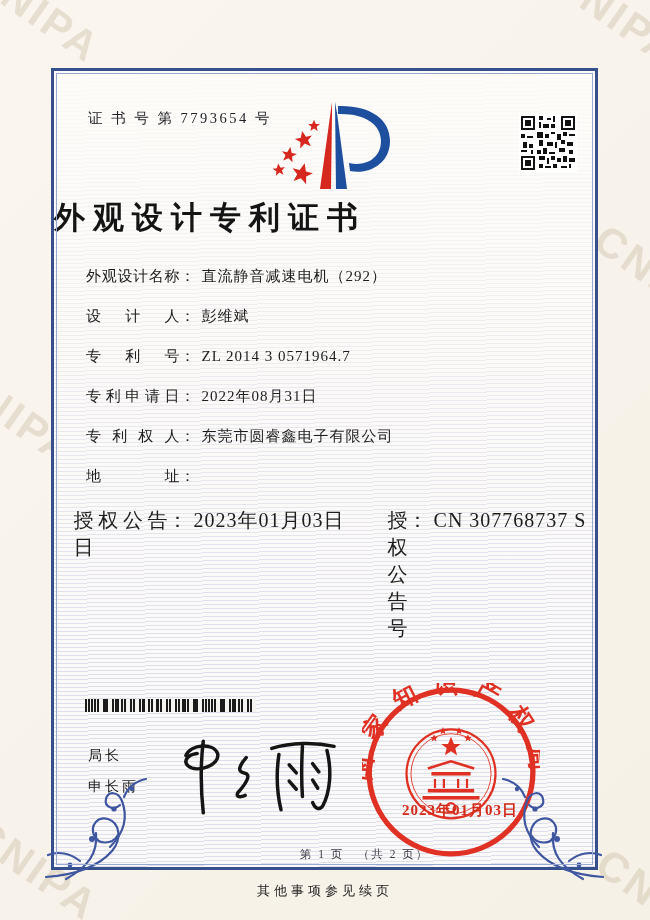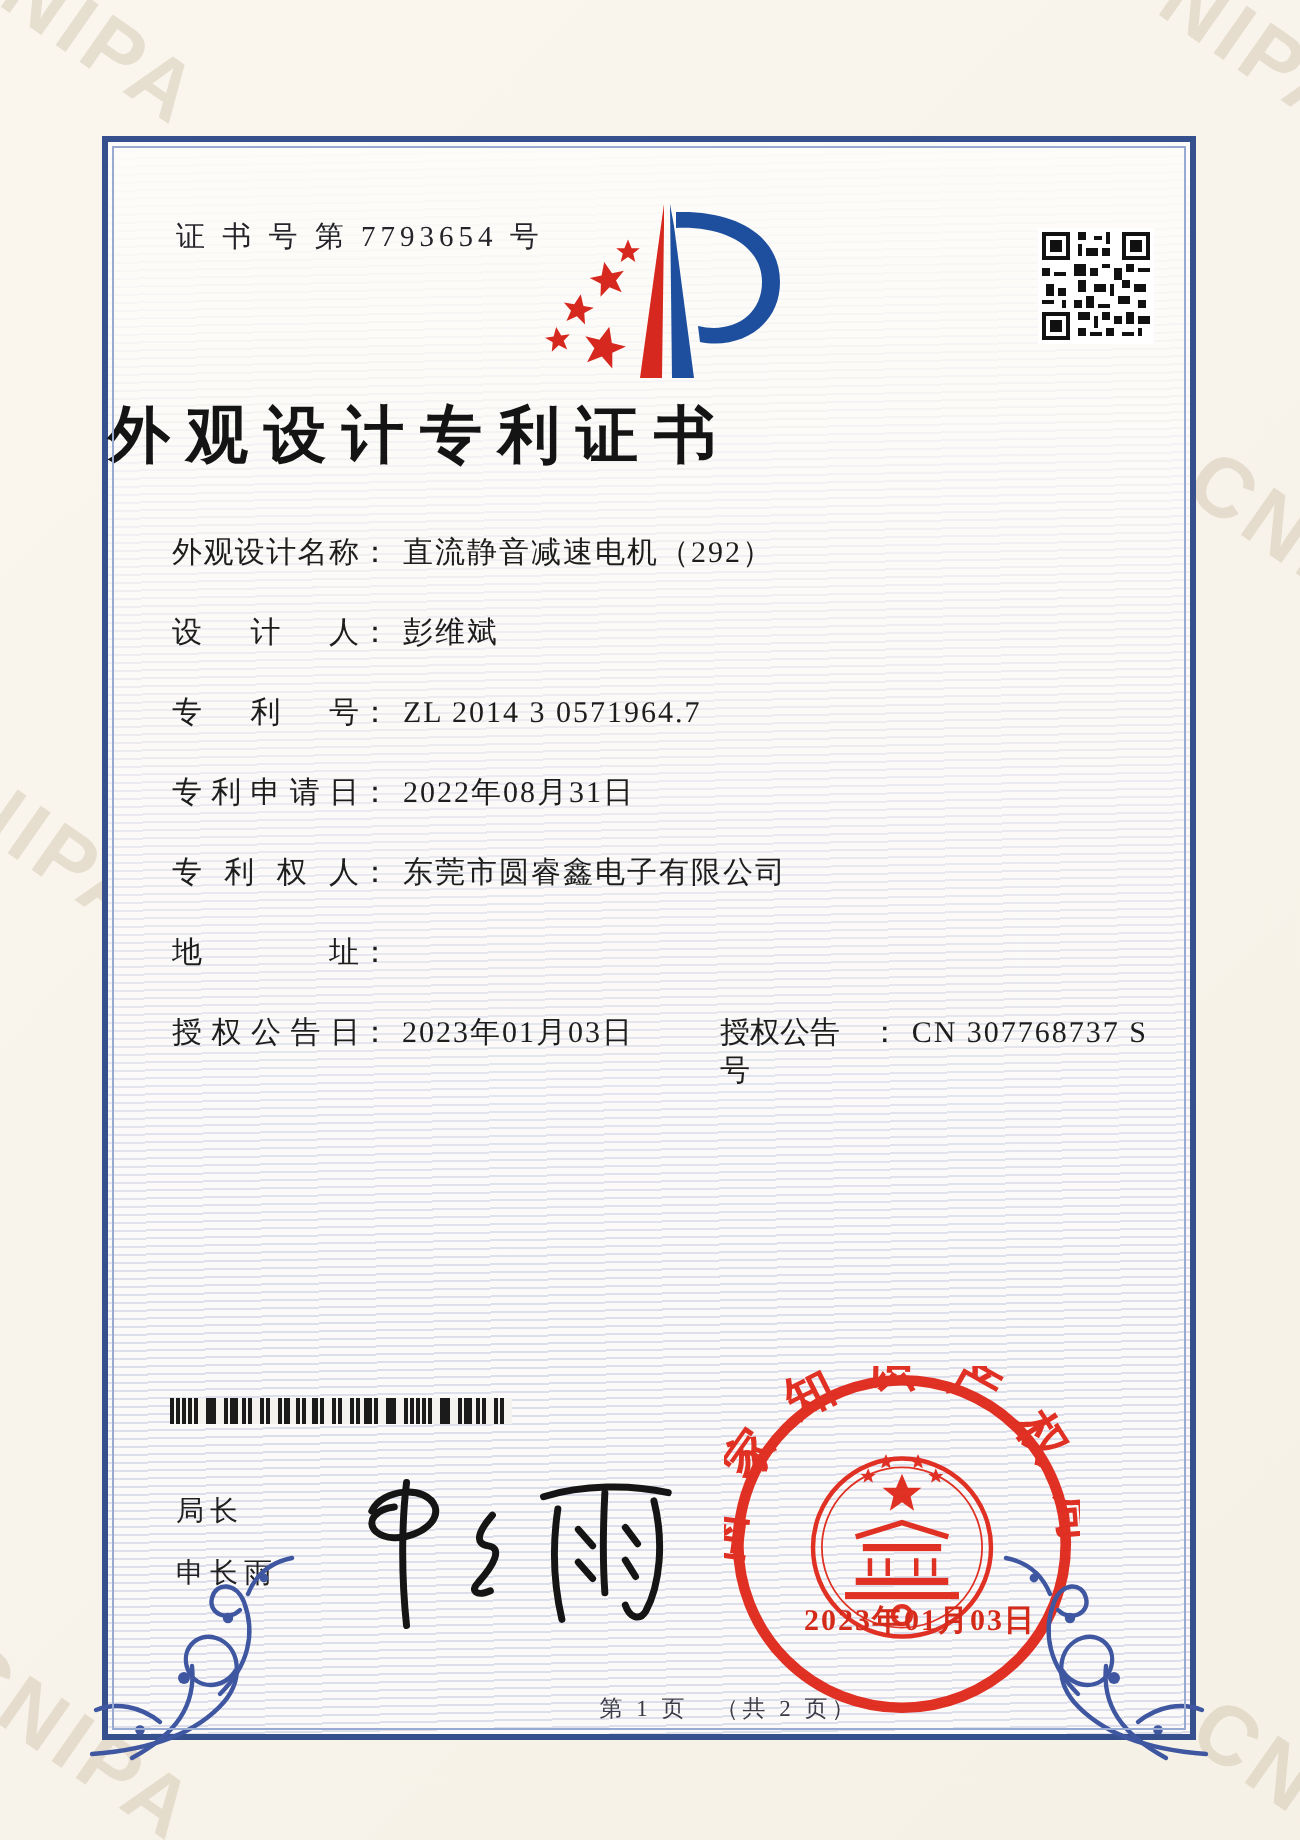--- a/index.html
+++ b/index.html
@@ -30,21 +30,21 @@
   .qr{position:absolute;left:465px;top:43px;width:58px;height:58px;}
   .title{
     position:absolute;left:0;top:126px;width:100%;text-align:left;
     font-size:31px;font-weight:bold;letter-spacing:8px;color:#141414;
   }
   .fields{position:absolute;left:32px;top:196px;width:488px;}
   .frow{display:flex;align-items:baseline;height:26px;margin-bottom:14px;font-size:15px;letter-spacing:.5px;}
   .flabel{display:inline-block;width:94px;text-align:justify;text-align-last:justify;flex:none;}
   .fcolon{flex:none;margin-right:6px;}
   .fvalue{letter-spacing:1px;white-space:nowrap;font-family:Liberation Serif, serif;}
-  .grant-row{display:flex;align-items:baseline;height:26px;font-size:15px;}
+  .grant-row{display:flex;align-items:baseline;height:26px;font-size:20px;justify-content:center;}
   .grant-col2{margin-left:43px;display:flex;align-items:baseline;}
   .body-text{
     position:absolute;left:30px;top:468px;width:482px;
     font-size:13.5px;line-height:23px;letter-spacing:1.2px;color:#26262a;text-align:justify;
   }
   .body-text p{margin:0;text-indent:2em;}
   .barcode{
     position:absolute;left:31px;top:628px;width:171px;height:13px;
     background:
       repeating-linear-gradient(90deg,#1b1b1b 0 2px,transparent 2px 3px,#1b1b1b 3px 5px,transparent 5px 9px),
@@ -277,13 +277,14 @@
         <circle cx="52" cy="70" r="3"></circle>
           <circle cx="74" cy="40" r="2.6"></circle>
         <circle cx="30" cy="96" r="2.4"></circle>
           <circle cx="92" cy="20" r="2.2"></circle>
       </g>
     </svg>
 
     <div class="page-num">第 1 页　（共 2 页）</div>
   </div>
 
+  <div class="continuation">其他事项参见续页</div>
 </div>
 
 </body></html>

